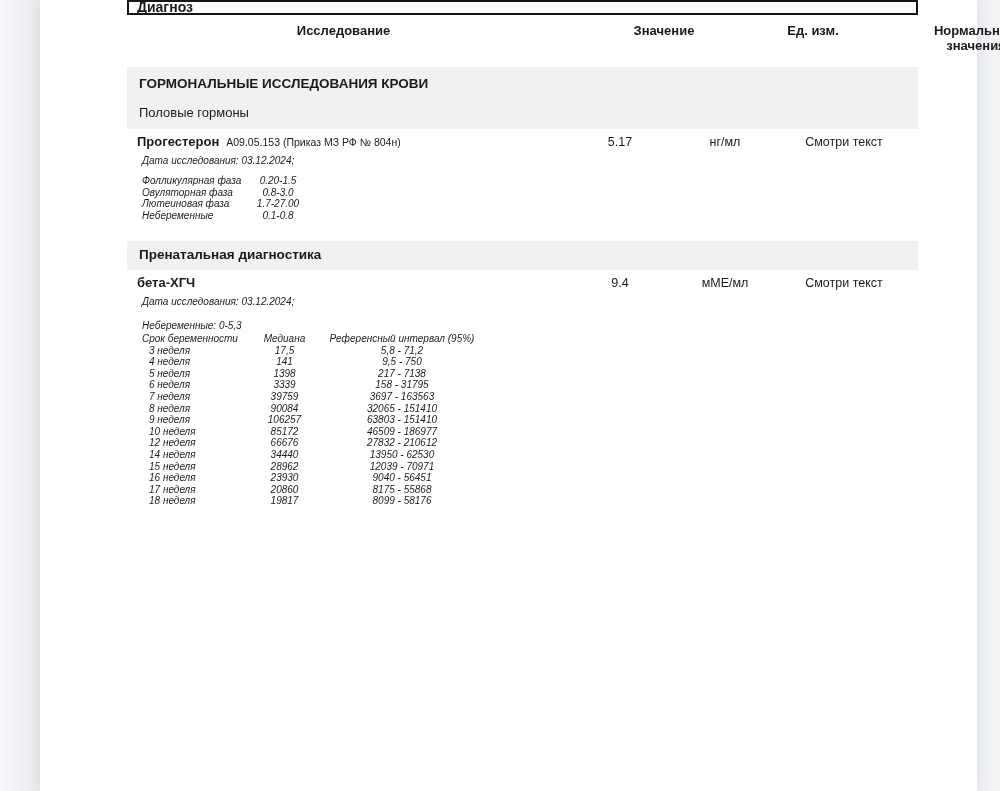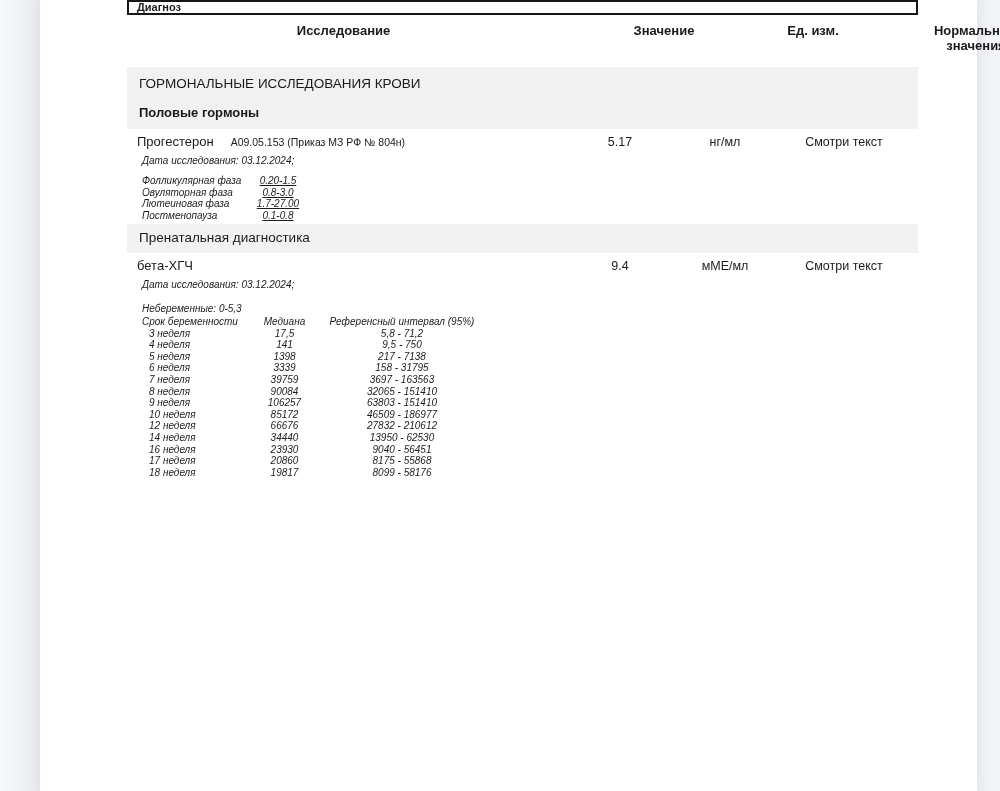--- a/index.html
+++ b/index.html
@@ -11,51 +11,51 @@
   .page{
     position:absolute;left:40px;top:0;width:937px;height:791px;
     background:#ffffff;box-shadow:0 0 14px rgba(40,50,60,.08);
   }
   .content{position:absolute;left:87px;top:0;width:791px;}
 
   
   .diagnosis-box{
     box-sizing:border-box;border:2px solid #161616;height:15px;
     display:flex;align-items:center;padding-left:8px;
-    font-weight:bold;font-size:11px;line-height:11px;
+    font-weight:bold;font-size:14px;line-height:11px;
   }
 
   
   .thead{display:flex;margin-top:8px;font-weight:bold;font-size:13px;line-height:15px;gap:44px;}
   .col{flex:none;text-align:center;}
   .col.name{width:433px;}
   .col.value{width:120px;}
   .col.unit{width:90px;}
   .col.normal{width:148px;}
   .col.normal .wrap{display:inline-block;width:96px;}
 
   
   .band{background:#f1f1f1;margin-top:14px;padding:9px 12px;}
-  .sec-title{font-weight:normal;font-size:13.5px;line-height:16px;}
-  .sec-sub{font-weight:bold;font-size:13px;line-height:15px;margin-top:13px;}
-  .band.single{margin-top:3px;padding:6px 12px 7px 12px;}
+  .sec-title{font-weight:bold;font-size:13.5px;line-height:16px;}
+  .sec-sub{font-weight:normal;font-size:13px;line-height:15px;margin-top:13px;}
+  .band.single{margin-top:20px;padding:6px 12px 7px 12px;}
 
   
   .trow{display:flex;align-items:baseline;margin-top:5px;font-size:12.5px;line-height:16px;}
   .trow .name{text-align:left;padding-left:10px;box-sizing:border-box;}
-  .tname{font-weight:normal;font-size:13px;}
-  .tcode{font-size:10.5px;margin-left:17px;}
+  .tname{font-weight:bold;font-size:13px;}
+  .tcode{font-size:10.5px;margin-left:7px;}
 
   
   .details{margin-left:15px;font-style:italic;font-size:10px;line-height:12px;color:#1c1c1e;}
   .date{margin-top:5px;}
   .phases{margin-top:8px;}
   .phases-row{display:flex;line-height:11.5px;}
   .p-label{width:105px;}
-  .p-range{width:62px;text-align:center;text-decoration:underline;}
+  .p-range{width:62px;text-align:center;}
 
   .np{margin-top:12px;}
   .weeks{margin-top:1px;}
   .weeks-row{display:flex;line-height:11.6px;}
   .w-term{width:100px;}
   .weeks-row.data .w-term{padding-left:7px;box-sizing:border-box;}
   .w-median{width:85px;text-align:center;font-style:italic;}
   .w-int{width:150px;text-align:center;white-space:nowrap;}
 </style>
 </head>
@@ -104,21 +104,21 @@
             <div class="p-label">Овуляторная фаза</div>
             <div class="p-range">0.8-3.0</div>
           </div>
 
           <div class="phases-row">
             <div class="p-label">Лютеиновая фаза</div>
             <div class="p-range">1.7-27.00</div>
           </div>
 
           <div class="phases-row">
-            <div class="p-label">Постменопауза</div>
+            <div class="p-label">Небеременные</div>
             <div class="p-range">0.1-0.8</div>
           </div>
 
       </div>
     </div>
 
     <div class="band single">
       <div class="sec-title">Пренатальная диагностика</div>
     </div>
 
@@ -194,20 +194,25 @@
             <div class="w-median">66676</div>
             <div class="w-int">27832 - 210612</div>
           </div>
 
           <div class="weeks-row data">
             <div class="w-term">14 неделя</div>
             <div class="w-median">34440</div>
             <div class="w-int">13950 - 62530</div>
           </div>
 
+          <div class="weeks-row data">
+            <div class="w-term">15 неделя</div>
+            <div class="w-median">28962</div>
+            <div class="w-int">12039 - 70971</div>
+          </div>
 
           <div class="weeks-row data">
             <div class="w-term">16 неделя</div>
             <div class="w-median">23930</div>
             <div class="w-int">9040 - 56451</div>
           </div>
 
           <div class="weeks-row data">
             <div class="w-term">17 неделя</div>
             <div class="w-median">20860</div>

